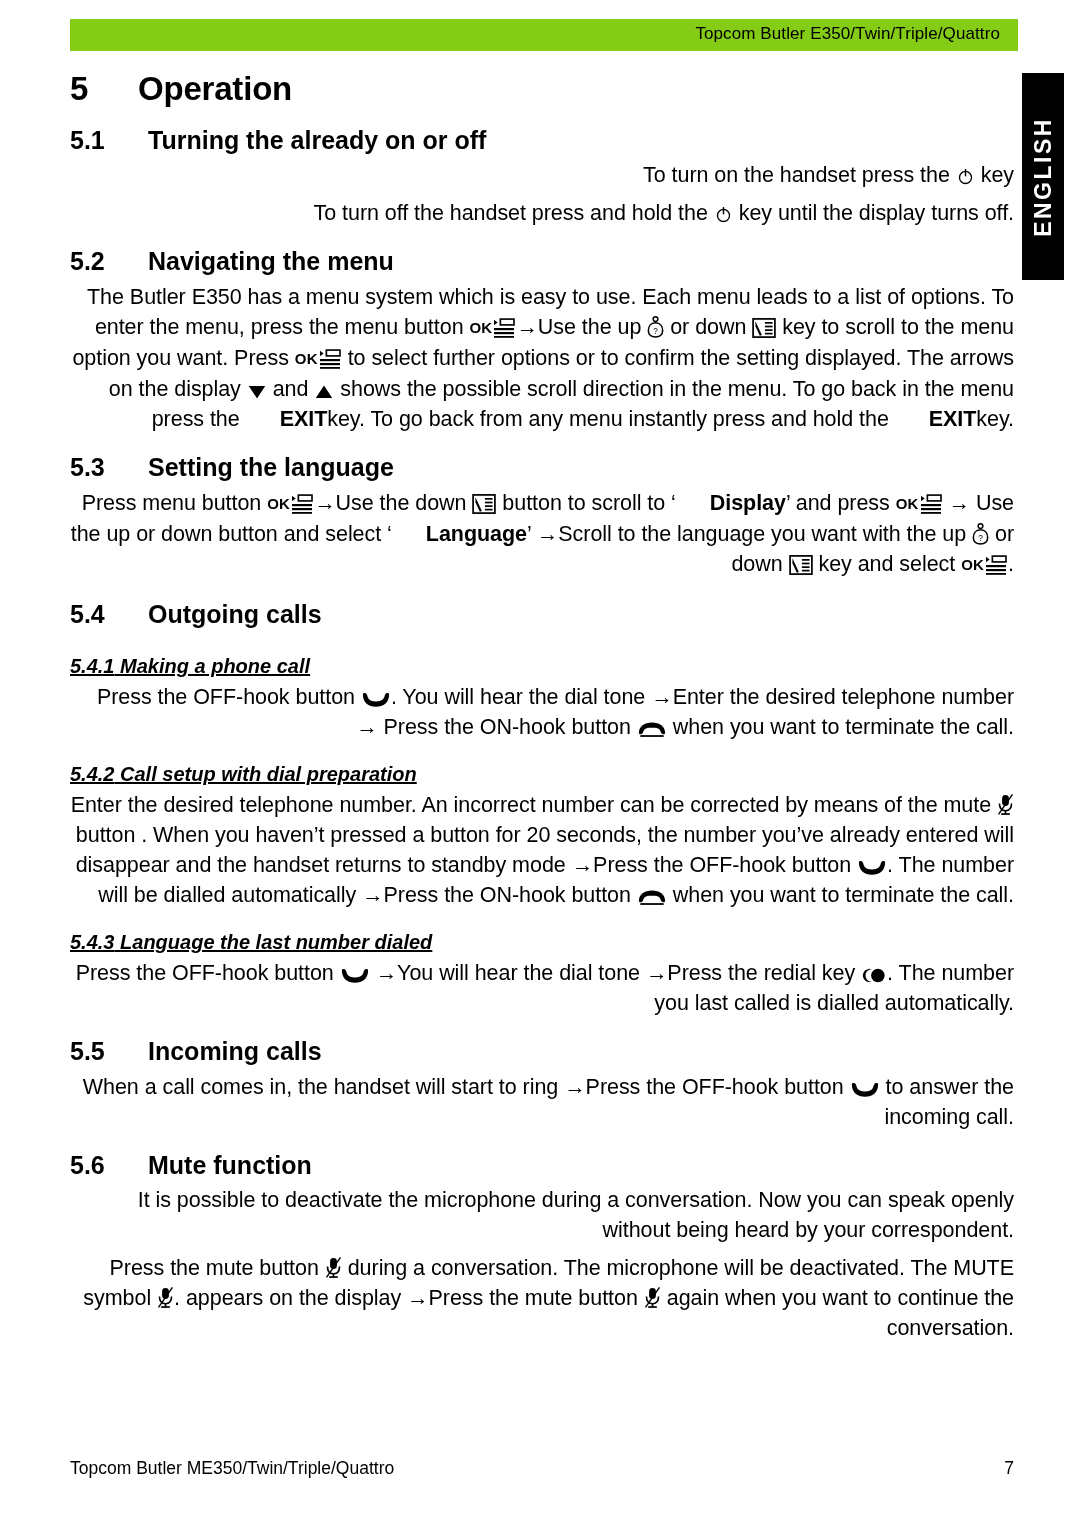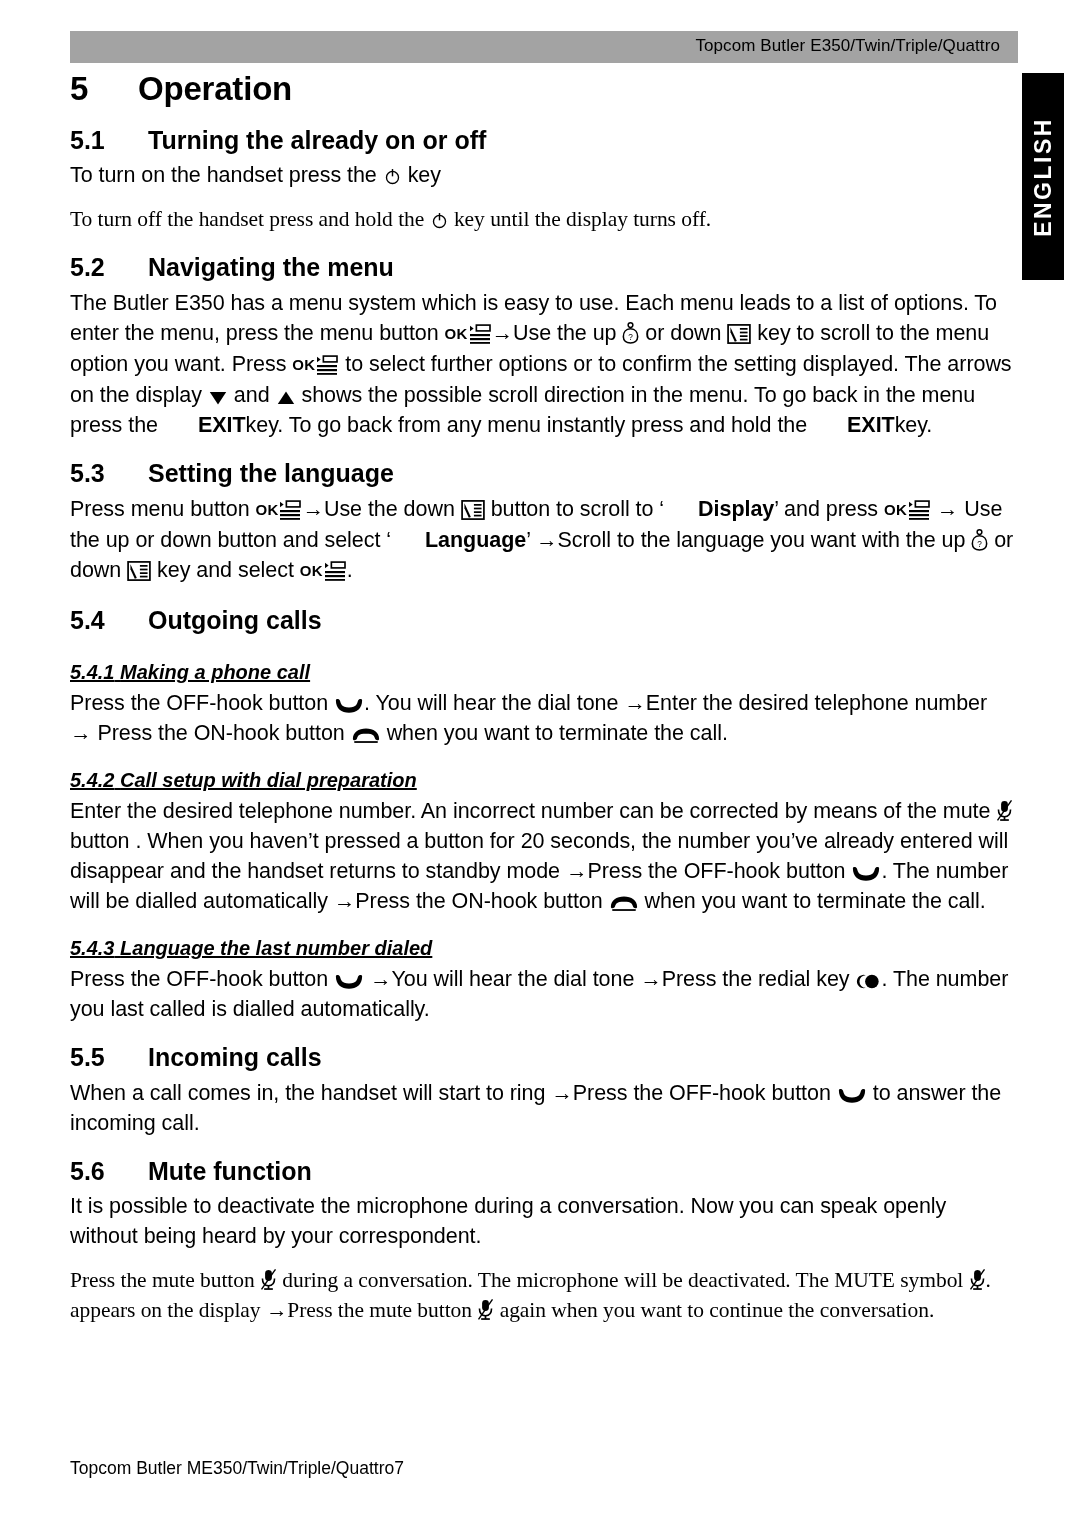--- a/index.html
+++ b/index.html
@@ -13,24 +13,24 @@
     position: relative;
     font-family: "Liberation Sans", sans-serif;
     color: #000000;
     overflow: hidden;
   }
 
   
   #header-band {
     position: absolute;
     left: 70px;
-    top: 31px;
+    top: 19px;
     width: 948px;
     height: 32px;
-    background: #a3a3a3;
+    background: #84cc16;
   }
   #header-title {
     position: absolute;
     right: 18px;
     top: 5px;
     font-size: 17px;
     letter-spacing: 0.1px;
     white-space: nowrap;
   }
 
@@ -89,24 +89,24 @@
     margin: 20px 0 4px 0;
     display: inline-block;
     line-height: 1.2;
   }
   .h3wrap { display: block; }
 
   p.doc-p {
     font-size: 21.5px;
     line-height: 30px;
     margin: 0 0 0 0;
-    text-align: left;
+    text-align: right;
     letter-spacing: -0.05px;
   }
-  p.doc-p + p.doc-p { margin-top: 14px; font-family: Liberation Serif, serif; }
+  p.doc-p + p.doc-p { margin-top: 8px; }
 
   b { font-weight: bold; margin-left: 34px; }
 
   
   .icn {
     display: inline-block;
     vertical-align: -0.18em;
     position: relative;
   }
   .icn svg { display: block; }
@@ -120,21 +120,21 @@
 
   .arrow-r { font-size: 21.5px; }
 
   
   #footer {
     position: absolute;
     left: 70px;
     top: 1458px;
     width: 944px;
     display: flex;
-    justify-content: flex-start;
+    justify-content: space-between;
     align-items: baseline;
     font-size: 17.5px;
   }
 </style>
 </head>
 <body>
 
 <div id="header-band">
   <div id="header-title">Topcom Butler E350/Twin/Triple/Quattro</div>
 </div>

